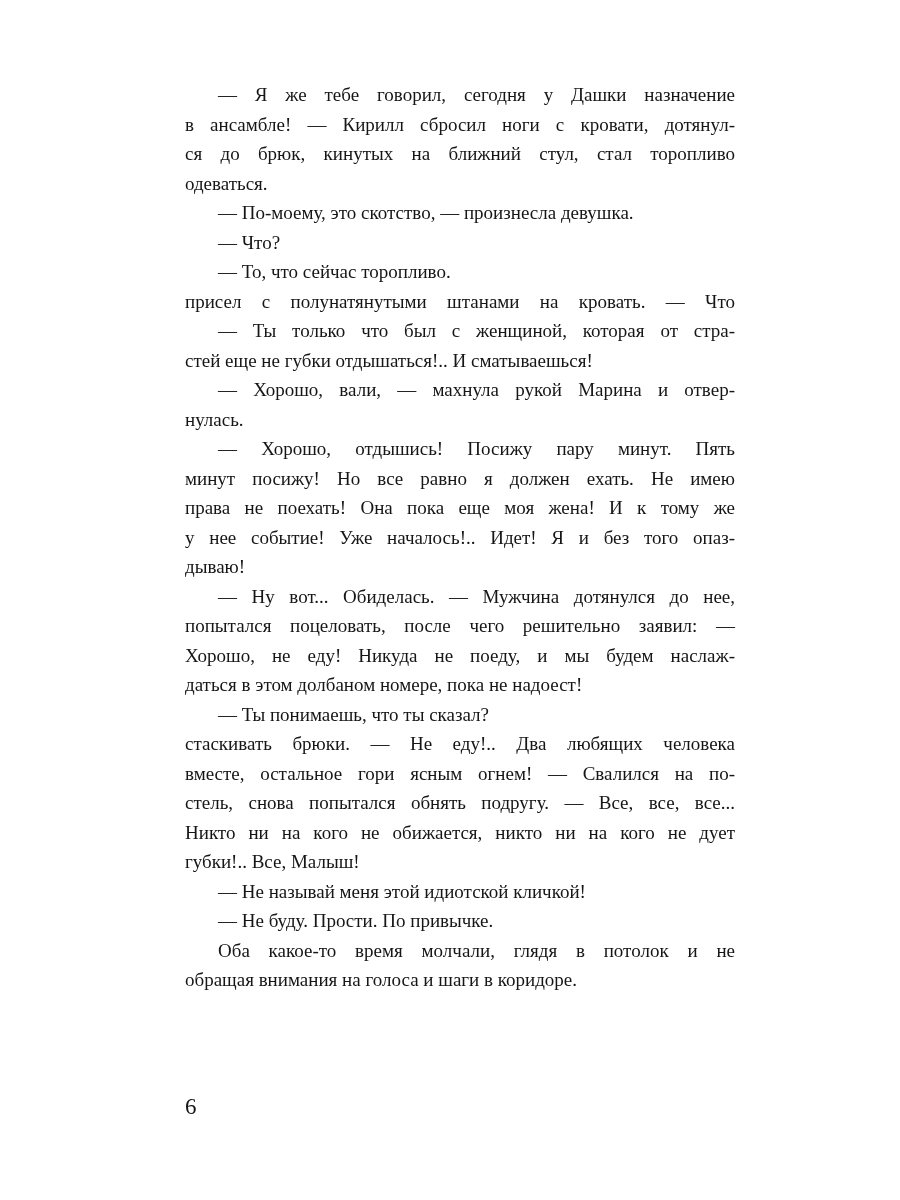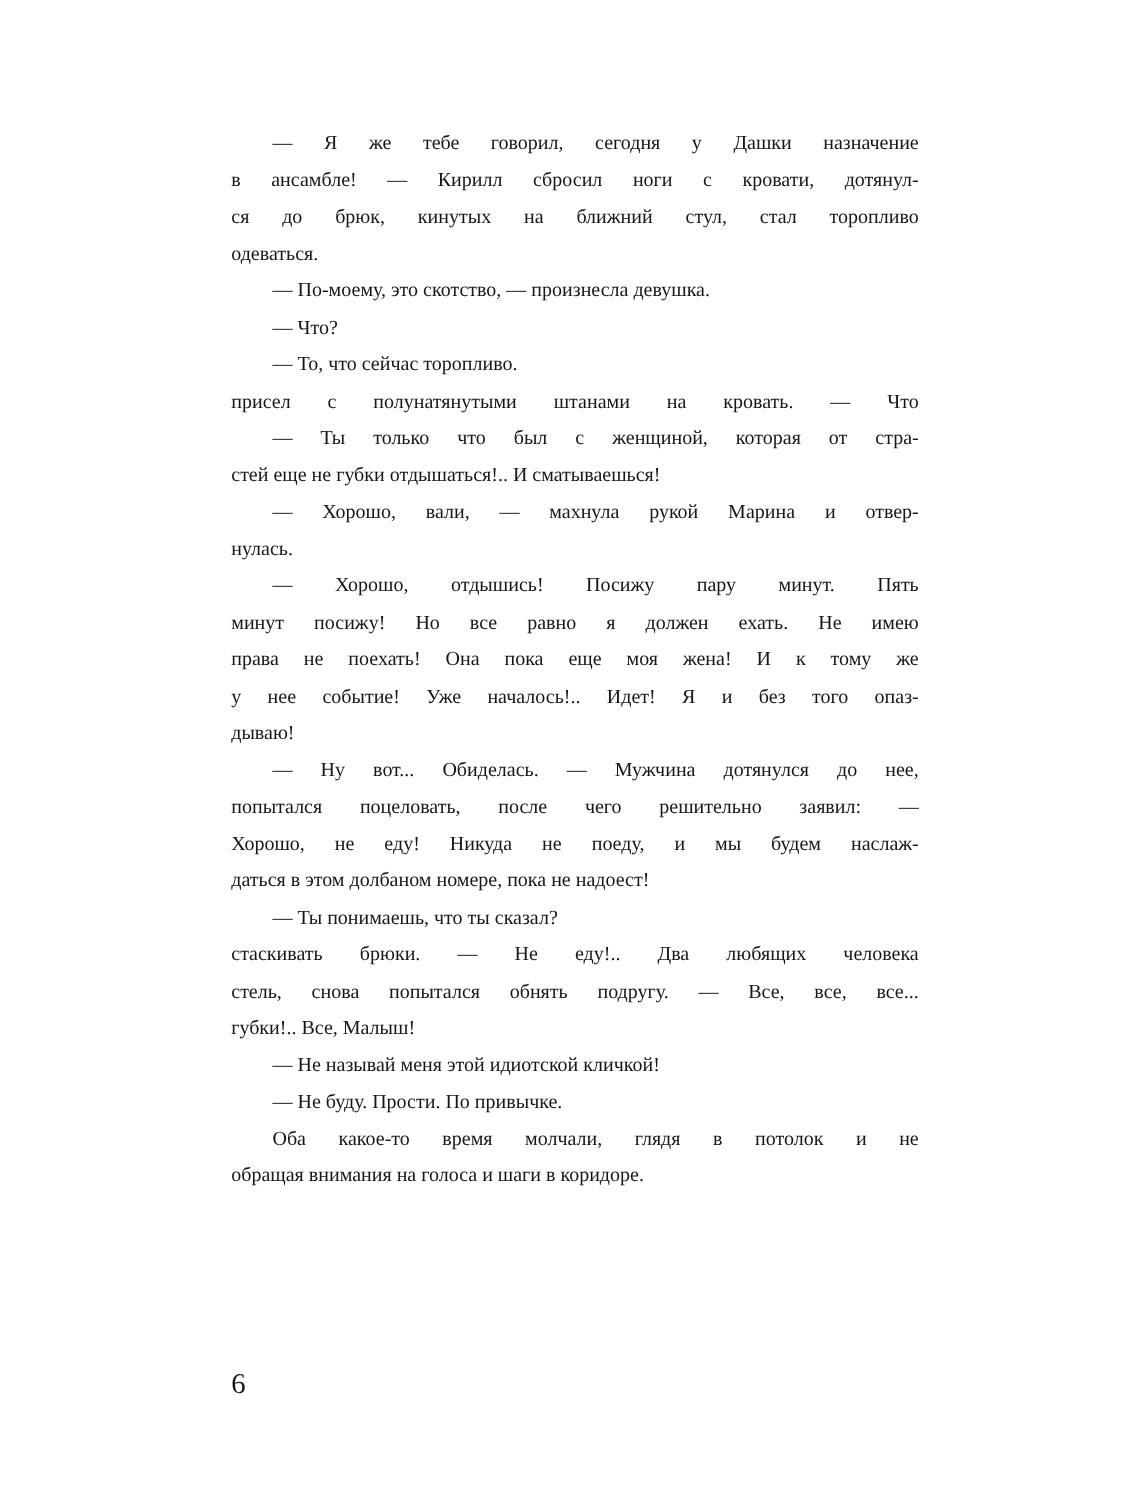--- a/index.html
+++ b/index.html
@@ -14,23 +14,23 @@
     position: relative;
     width: 900px;
     height: 1200px;
     background: #ffffff;
     font-family: "Liberation Serif", "DejaVu Serif", serif;
     color: #161616;
   }
   .text-block {
     position: absolute;
     left: 185px;
-    top: 100px;
+    top: 80px;
     width: 550px;
-    font-size: 16px;
+    font-size: 19px;
     line-height: 29.5px;
   }
   .para { margin: 0; padding: 0; }
   .line {
     text-align: justify;
     text-align-last: justify;
     white-space: normal;
     height: 29.5px;
     overflow: visible;
   }
@@ -87,21 +87,23 @@
         <div class="line first">— Ну вот... Обиделась. — Мужчина дотянулся до нее,</div>
         <div class="line">попытался поцеловать, после чего решительно заявил: —</div>
         <div class="line">Хорошо, не еду! Никуда не поеду, и мы будем наслаж-</div>
         <div class="line last">даться в этом долбаном номере, пока не надоест!</div>
       </div>
       <div class="para">
         <div class="line first last">— Ты понимаешь, что ты сказал?</div>
       </div>
       <div class="para">
         <div class="line">стаскивать брюки. — Не еду!.. Два любящих человека</div>
+        <div class="line">вместе, остальное гори ясным огнем! — Свалился на по-</div>
         <div class="line">стель, снова попытался обнять подругу. — Все, все, все...</div>
+        <div class="line">Никто ни на кого не обижается, никто ни на кого не дует</div>
         <div class="line last">губки!.. Все, Малыш!</div>
       </div>
       <div class="para">
         <div class="line first last">— Не называй меня этой идиотской кличкой!</div>
       </div>
       <div class="para">
         <div class="line first last">— Не буду. Прости. По привычке.</div>
       </div>
       <div class="para">
         <div class="line first">Оба какое-то время молчали, глядя в потолок и не</div>

